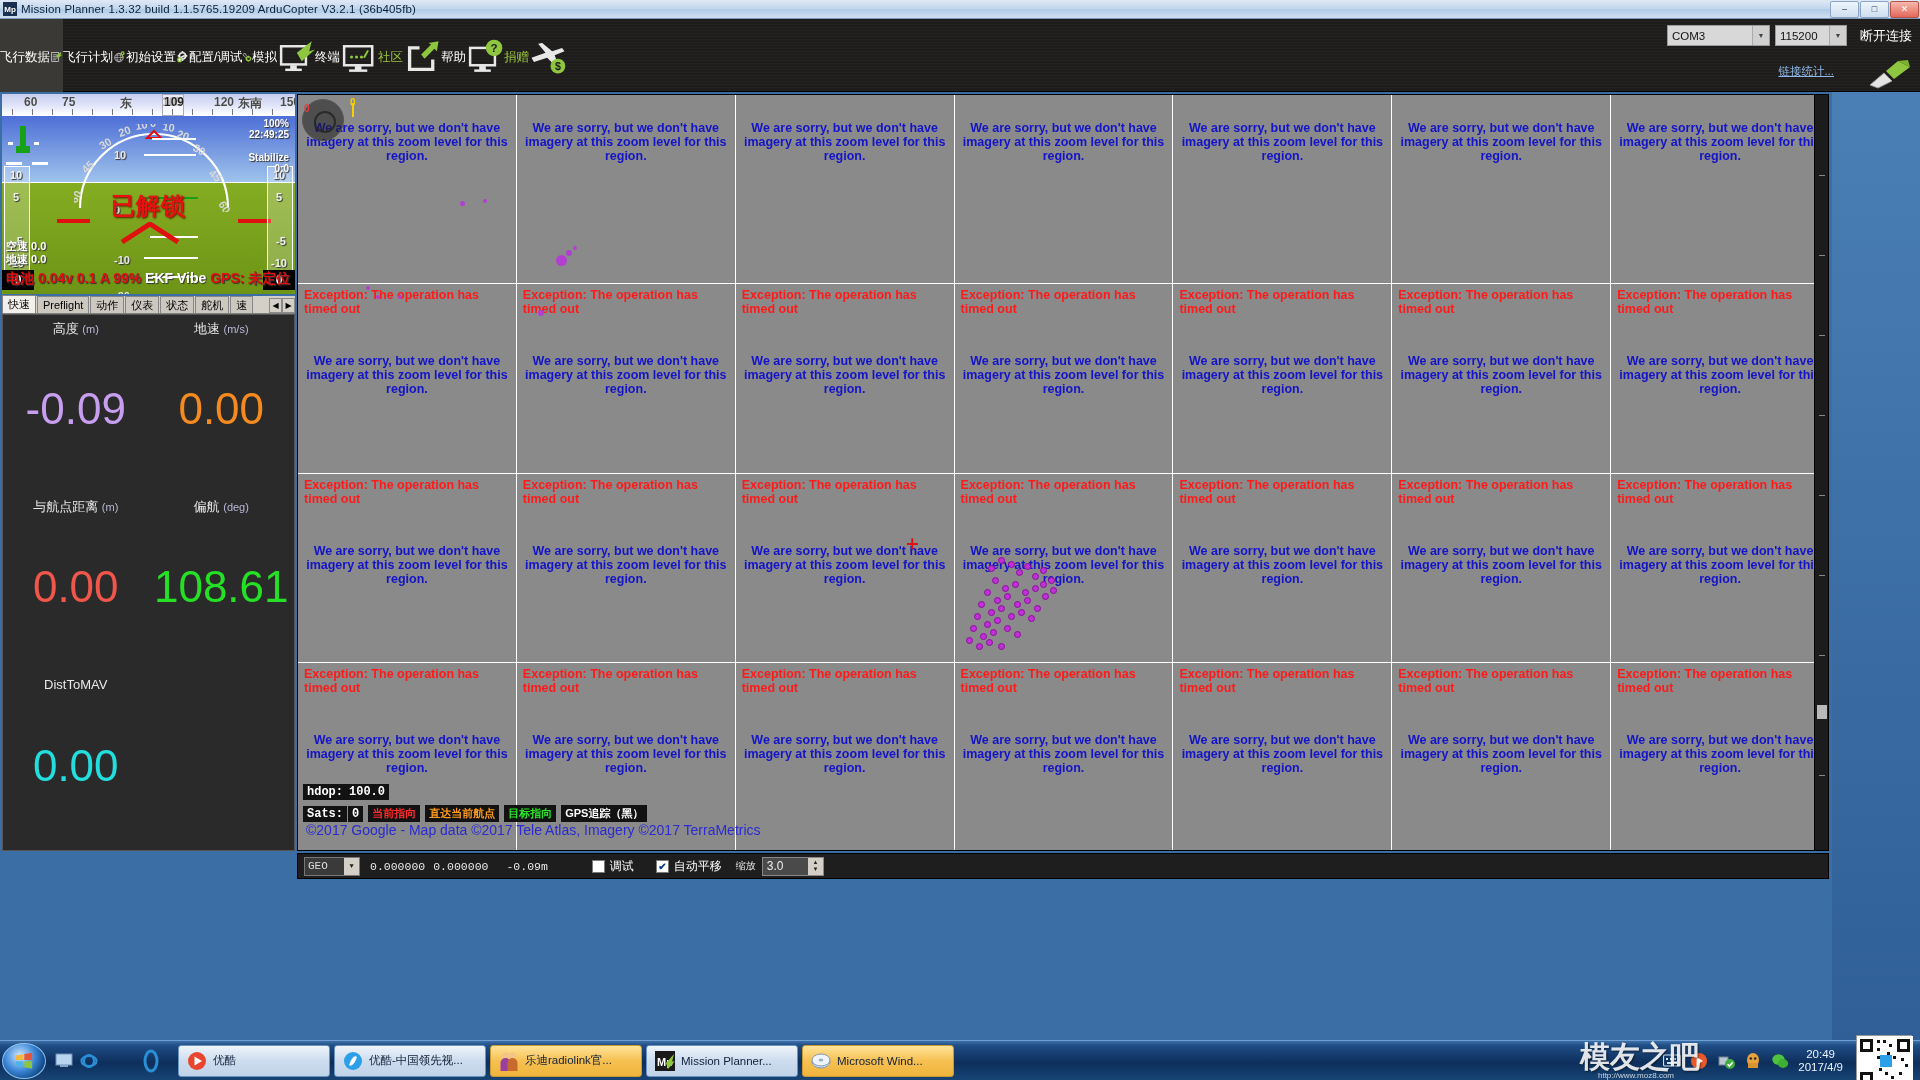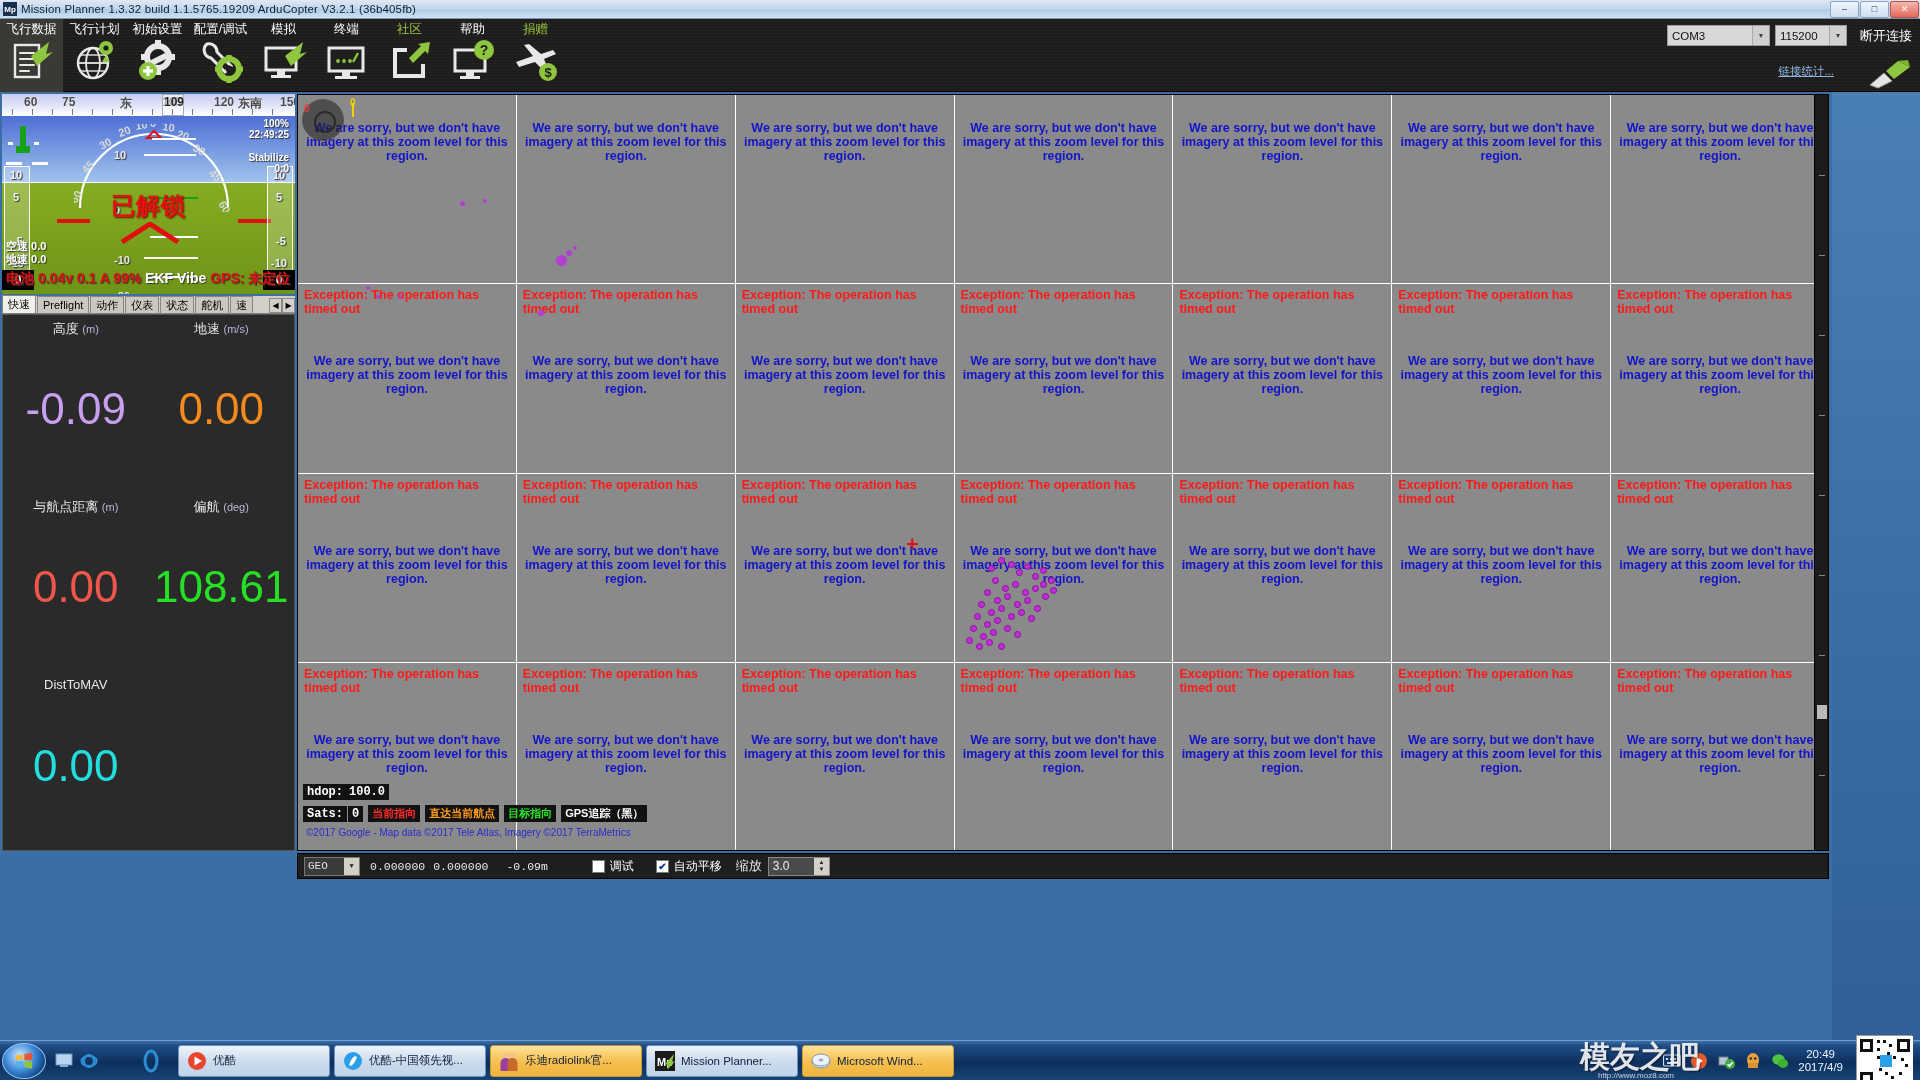--- a/index.html
+++ b/index.html
@@ -38,21 +38,21 @@
   
   .toolbar {
     position: absolute; left: 0; top: 19px; width: 1920px; height: 73px;
     background: #1f1d1b;
     background-image: repeating-linear-gradient(0deg, rgba(255,255,255,.022) 0 1px, transparent 1px 3px);
     border-bottom: 1px solid #000;
     display: flex; align-items: flex-start;
   }
   .tool {
     width: 63px; height: 73px; position: relative; cursor: default;
-    display: flex; flex-direction: column; align-items: center;
+    display: flex; flex-direction: row; align-items: center;
   }
   .tool.active { background: #3b3936; }
   .tool-label {
     font-size: 12.5px; color: #ffffff; margin-top: 3px;
     white-space: nowrap; line-height: 14px;
   }
   .tool-label.accent { color: #9ac63c; }
   .tool-ico { width: 46px; height: 46px; margin-top: 2px; }
 
   .conn-area { margin-left: auto; display: flex; align-items: flex-start; padding-top: 6px; padding-right: 8px; }
@@ -241,21 +241,21 @@
   
   .map-ov { position: absolute; z-index: 6; }
   .ov-pill {
     background: #121212; color: #fff; font-size: 12px; font-weight: bold;
     padding: 1px 4px; font-family: "Liberation Mono", monospace; display: inline-block;
   }
   .ov-legend { display: flex; gap: 5px; align-items: center; }
   .ov-legend .item {
     background: #121212; font-size: 11px; font-weight: bold; padding: 1px 4px;
   }
-  .ov-copy { font-size: 10px; color: #2b2bd0; }
+  .ov-copy { font-size: 14px; color: #2b2bd0; }
 
   .mapscroll {
     position: absolute; right: 0; top: 0; width: 14px; height: 757px;
     background: #1c1c1c; border-left: 1px solid #000;
   }
   .mapscroll .thumb {
     position: absolute; left: 2px; top: 610px; width: 10px; height: 14px; background: #b9b9b9;
   }
   .mapscroll .tick {
     position: absolute; left: 4px; width: 6px; height: 1px; background: #888;
@@ -868,21 +868,21 @@
     <span class="mb-txt" style="margin-left:18px">-0.09m</span>
 
     <div class="mb-chk" style="margin-left:44px">
       <span class="mb-box"></span>
       <span class="lab">调试</span>
     </div>
     <div class="mb-chk">
       <span class="mb-box">✔</span>
       <span class="lab">自动平移</span>
     </div>
-    <span class="mb-txt" style="margin-left:14px; font-family:Liberation Serif, serif; font-size:13px;">缩放</span>
+    <span class="mb-txt" style="margin-left:14px; font-family:Liberation Serif, serif; font-size:10px;">缩放</span>
     <div class="mb-spin">
       <span>3.0</span>
       <span class="updn">
           <i>▲</i>
           <i>▼</i>
         </span>
     </div>
   </div>
 
   <div class="taskbar">

